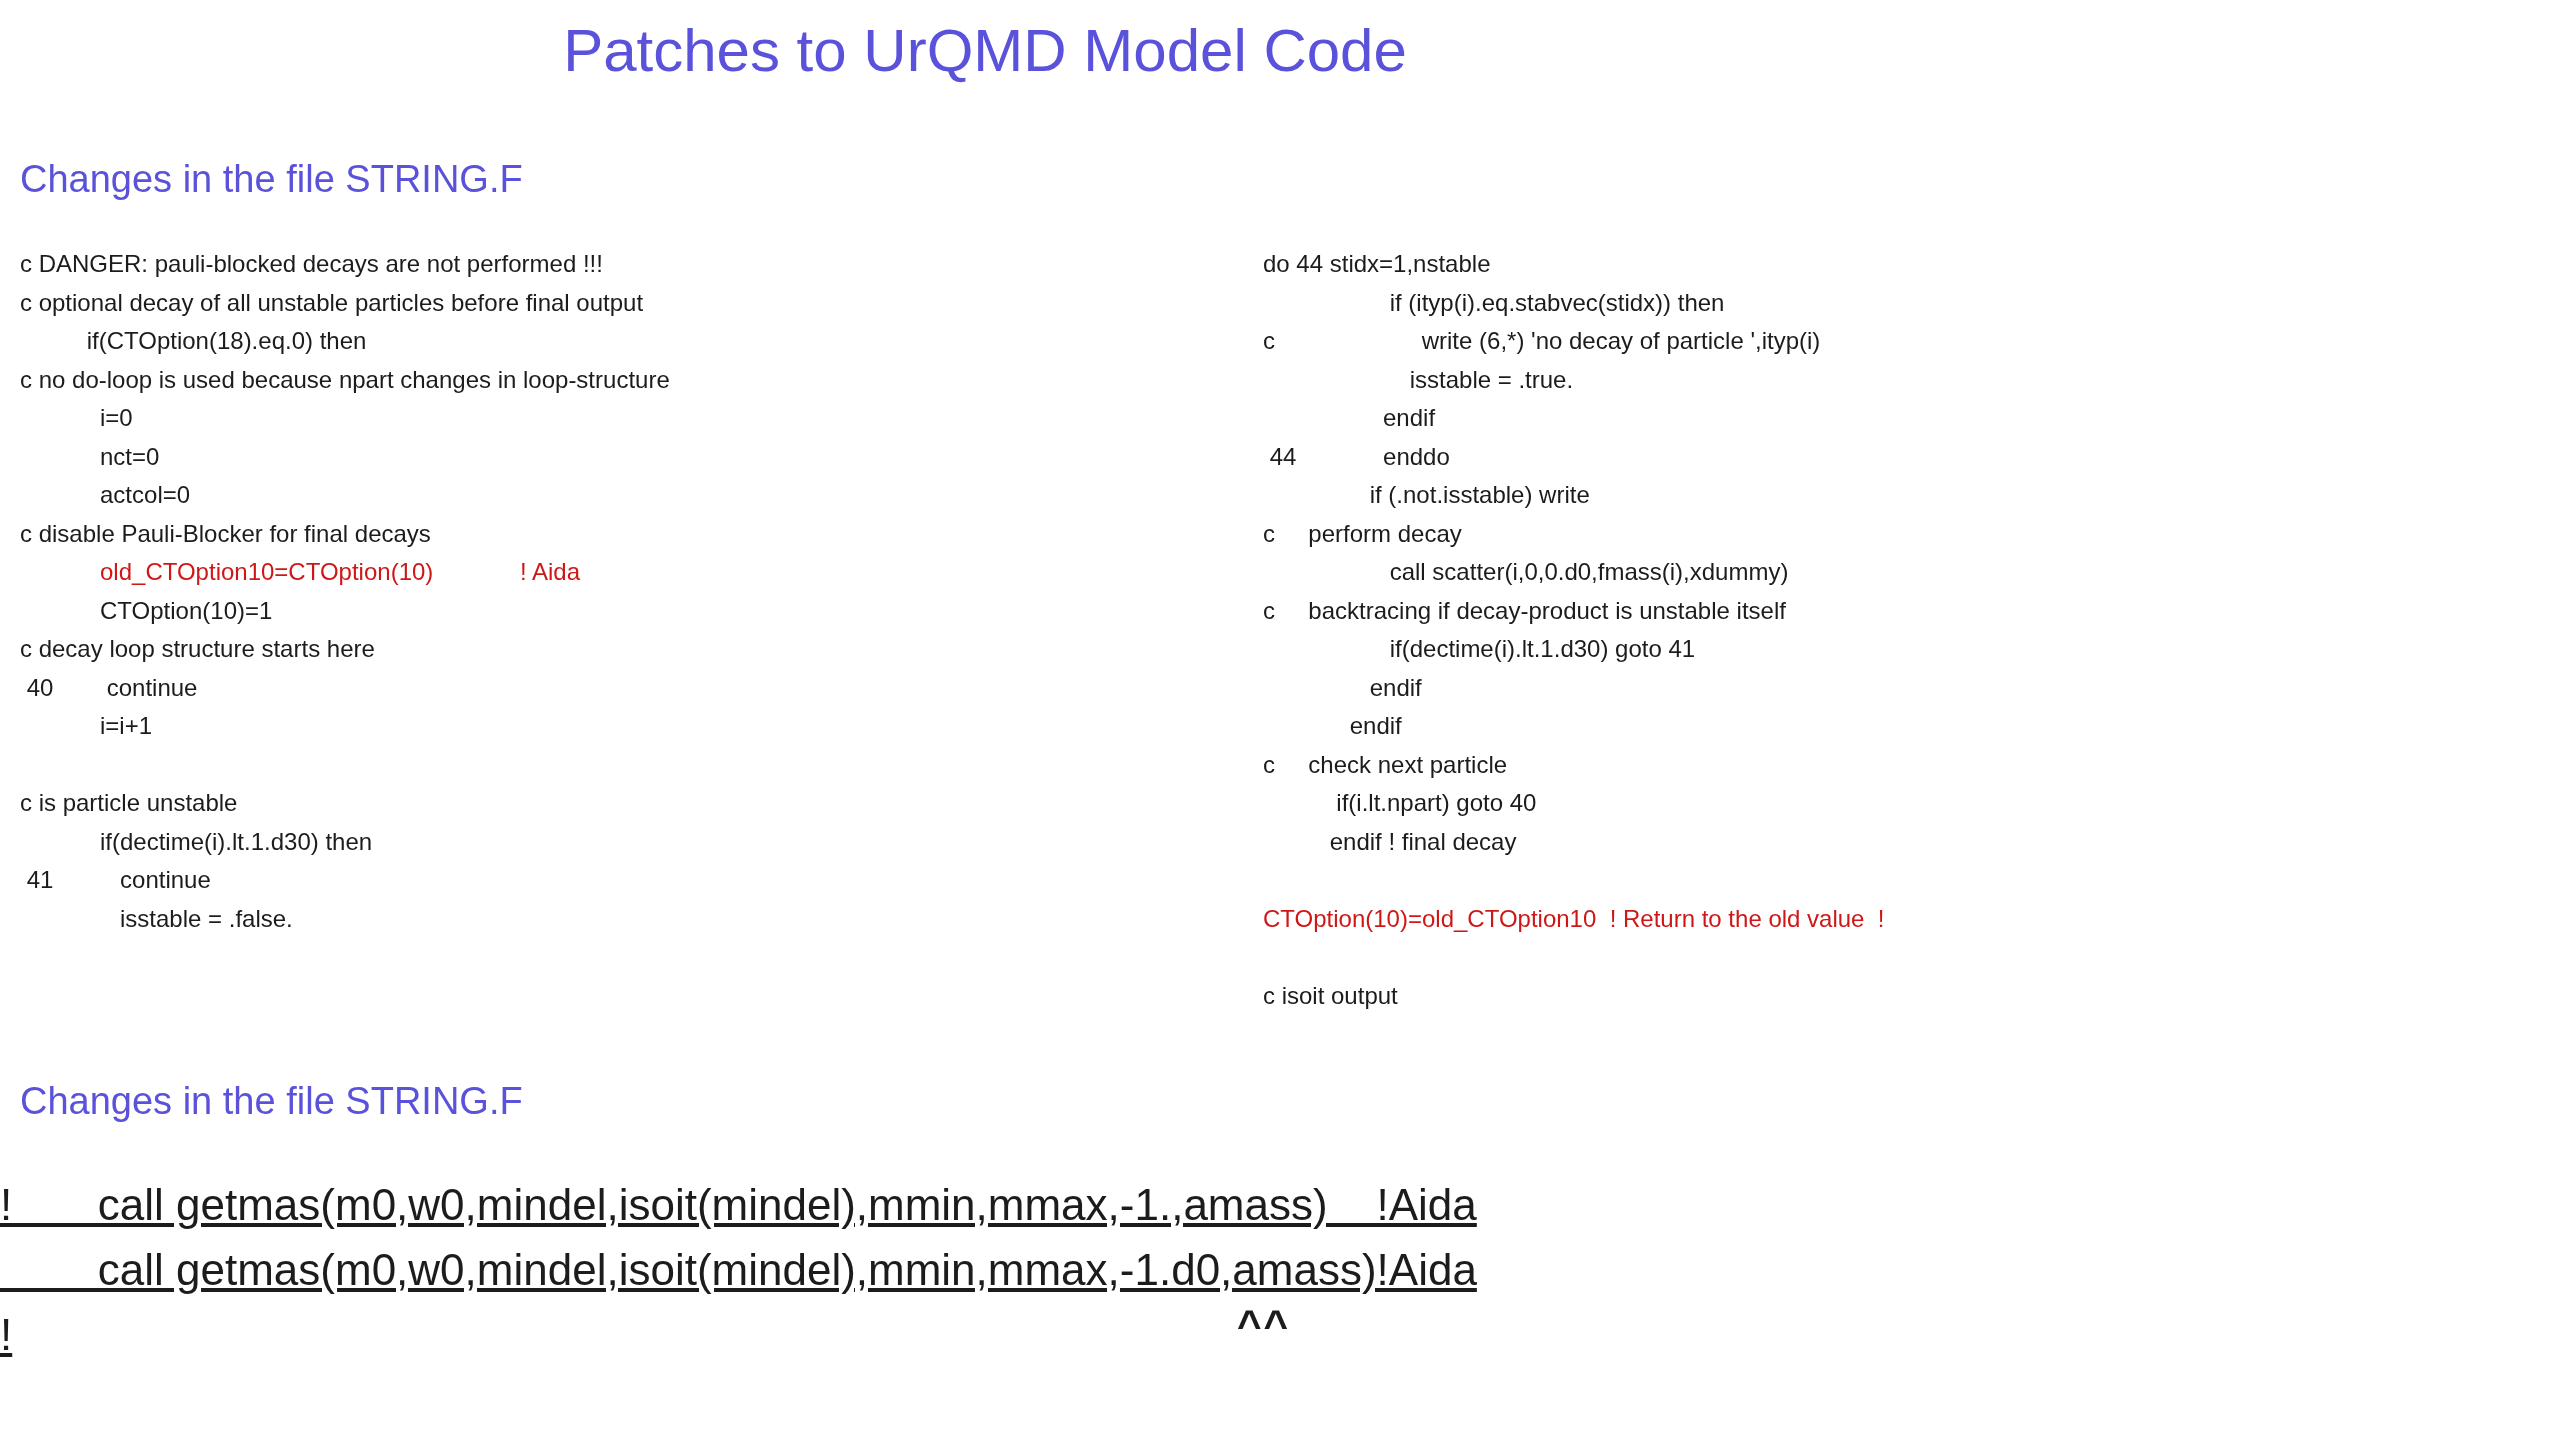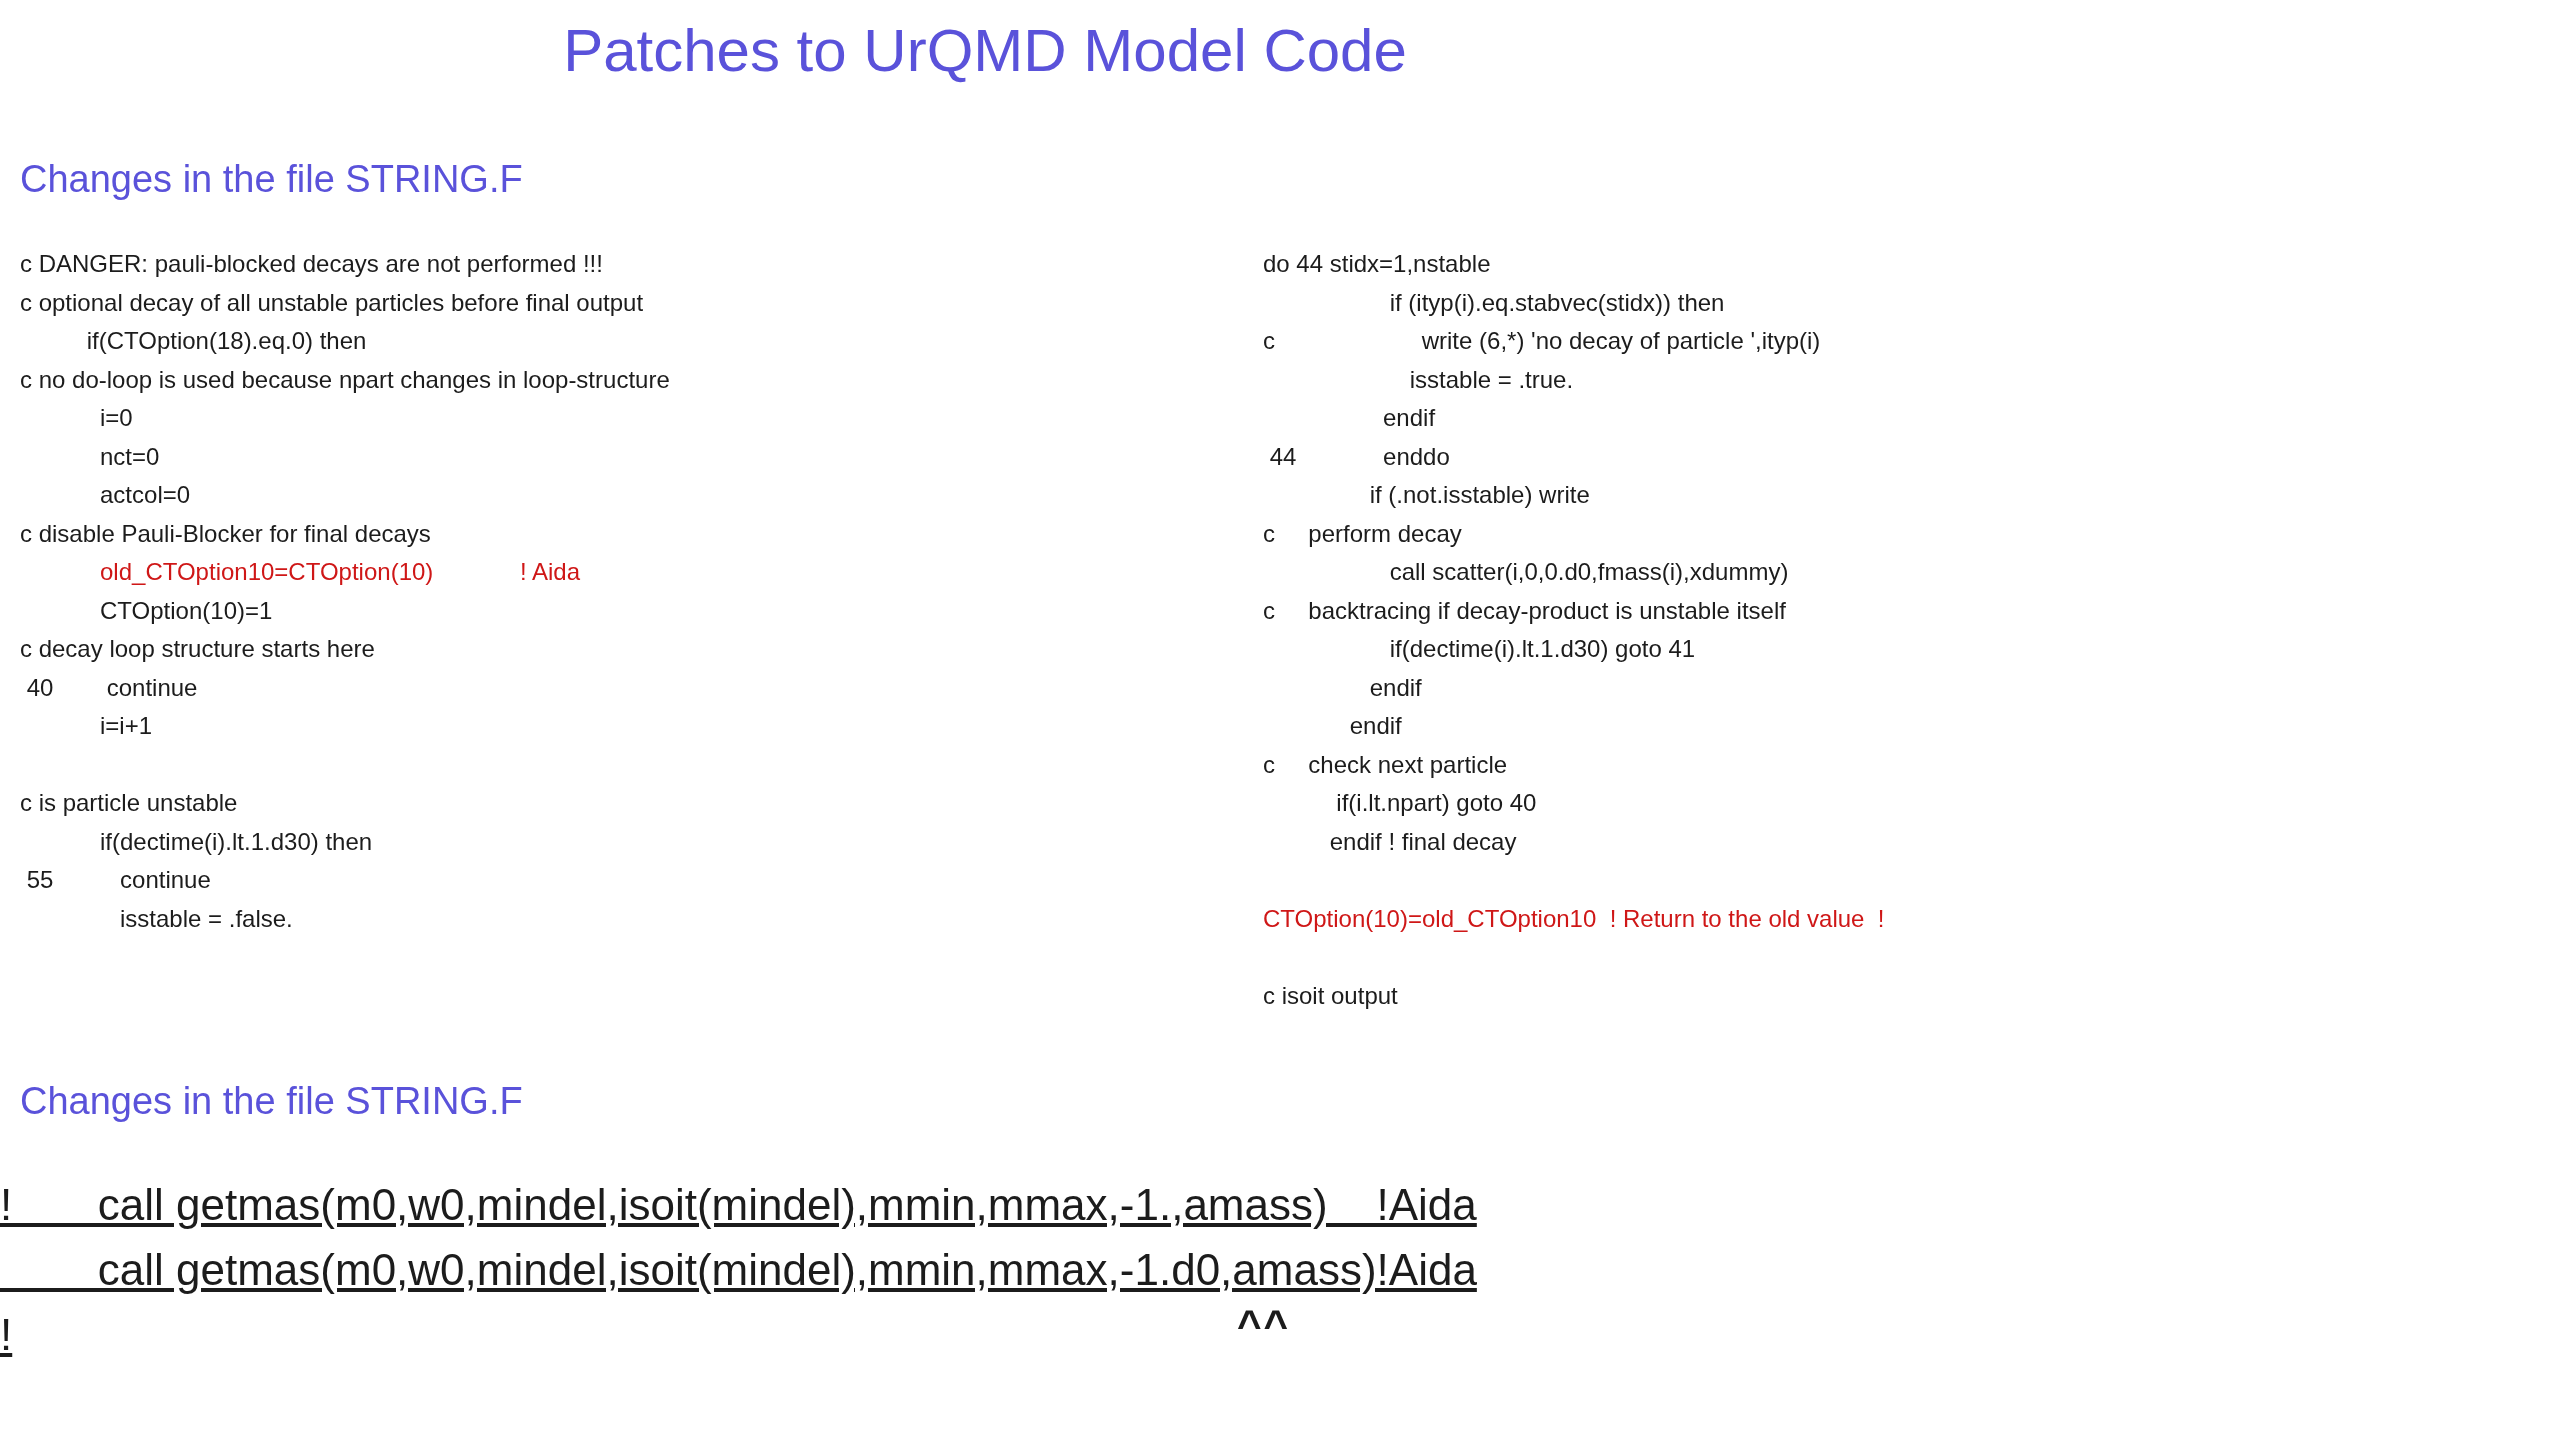--- a/index.html
+++ b/index.html
@@ -92,21 +92,21 @@
       <div class="code-line">            actcol=0</div>
       <div class="code-line">c disable Pauli-Blocker for final decays</div>
       <div class="code-line red">            old_CTOption10=CTOption(10)             ! Aida</div>
       <div class="code-line">            CTOption(10)=1</div>
       <div class="code-line">c decay loop structure starts here</div>
       <div class="code-line"> 40        continue</div>
       <div class="code-line">            i=i+1</div>
       <div class="code-line">&nbsp;</div>
       <div class="code-line">c is particle unstable</div>
       <div class="code-line">            if(dectime(i).lt.1.d30) then</div>
-      <div class="code-line"> 55          continue</div>
+      <div class="code-line"> 41          continue</div>
       <div class="code-line">               isstable = .false.</div>
     </div>
 
   <div class="code-col code-right">
       <div class="code-line">do 44 stidx=1,nstable</div>
       <div class="code-line">                   if (ityp(i).eq.stabvec(stidx)) then</div>
       <div class="code-line">c                      write (6,*) 'no decay of particle ',ityp(i)</div>
       <div class="code-line">                      isstable = .true.</div>
       <div class="code-line">                  endif</div>
       <div class="code-line"> 44             enddo</div>

